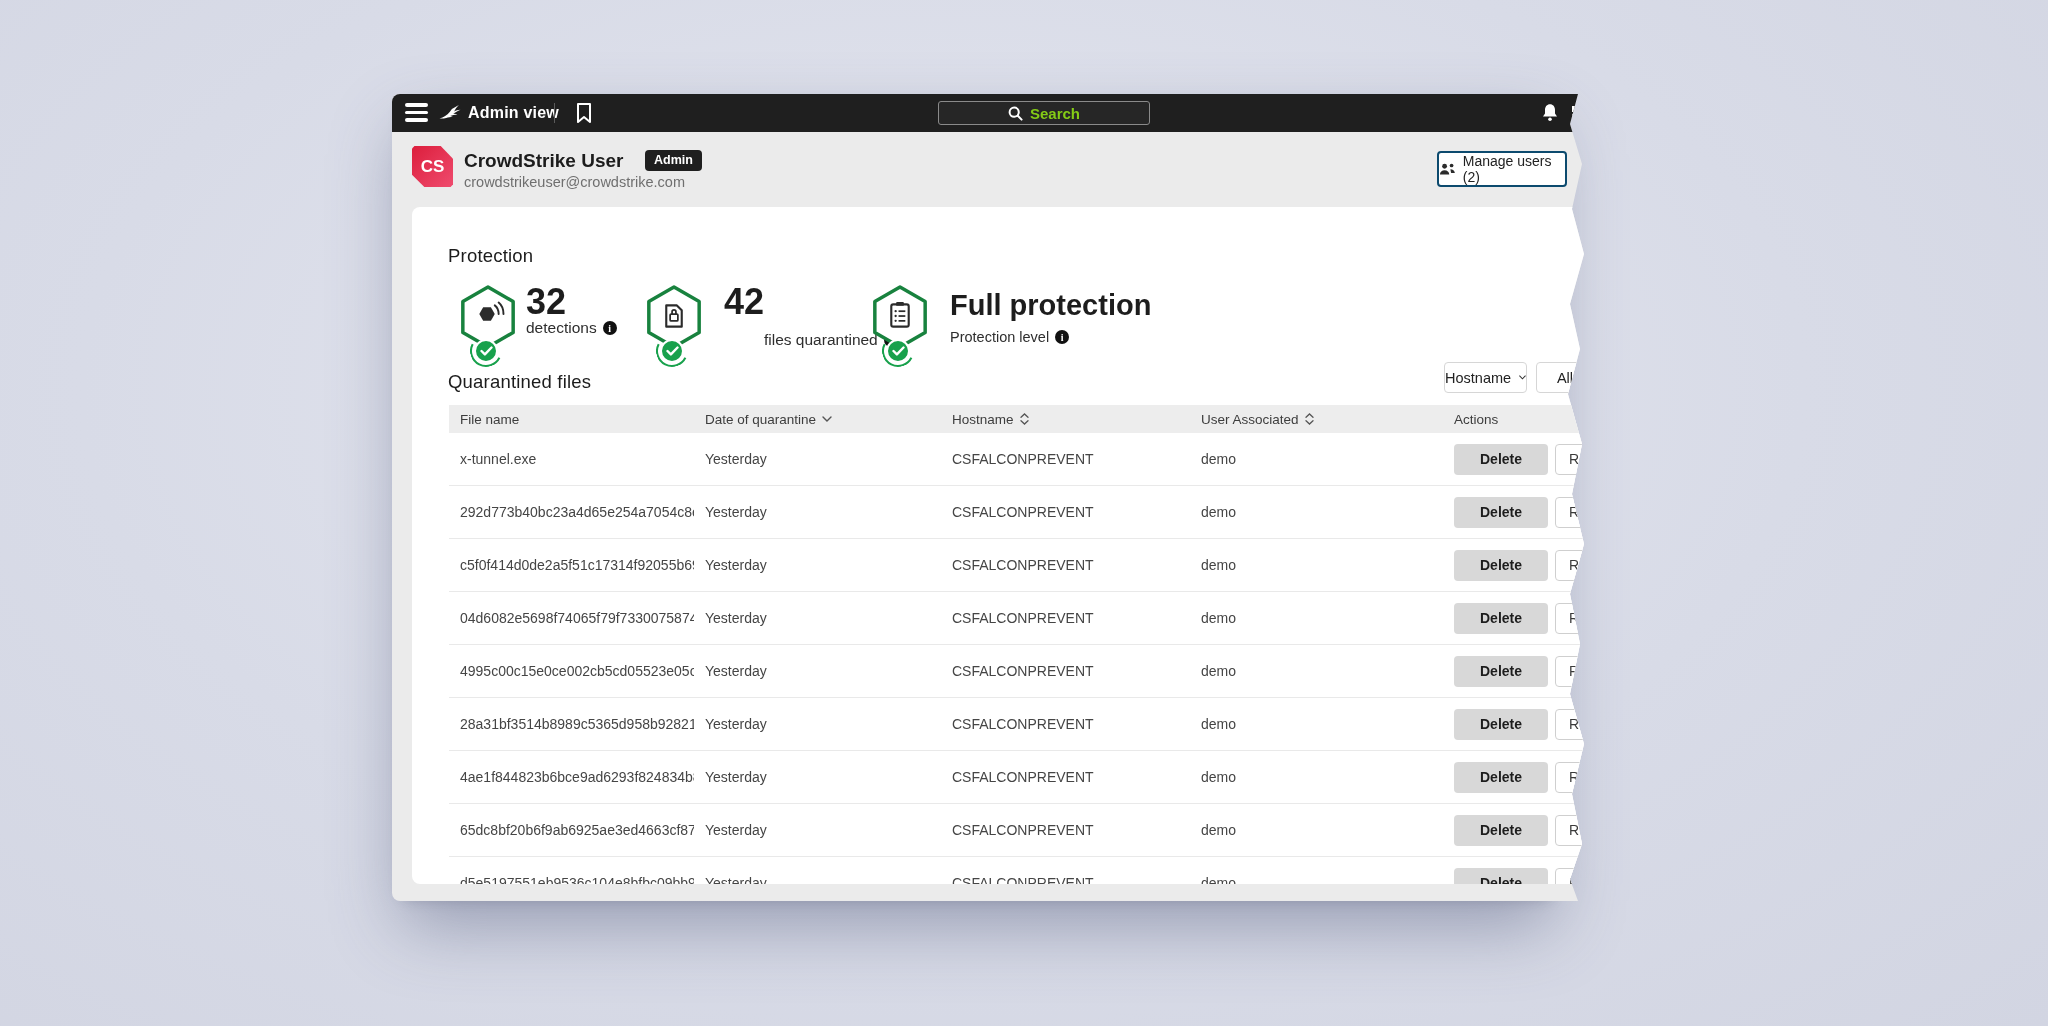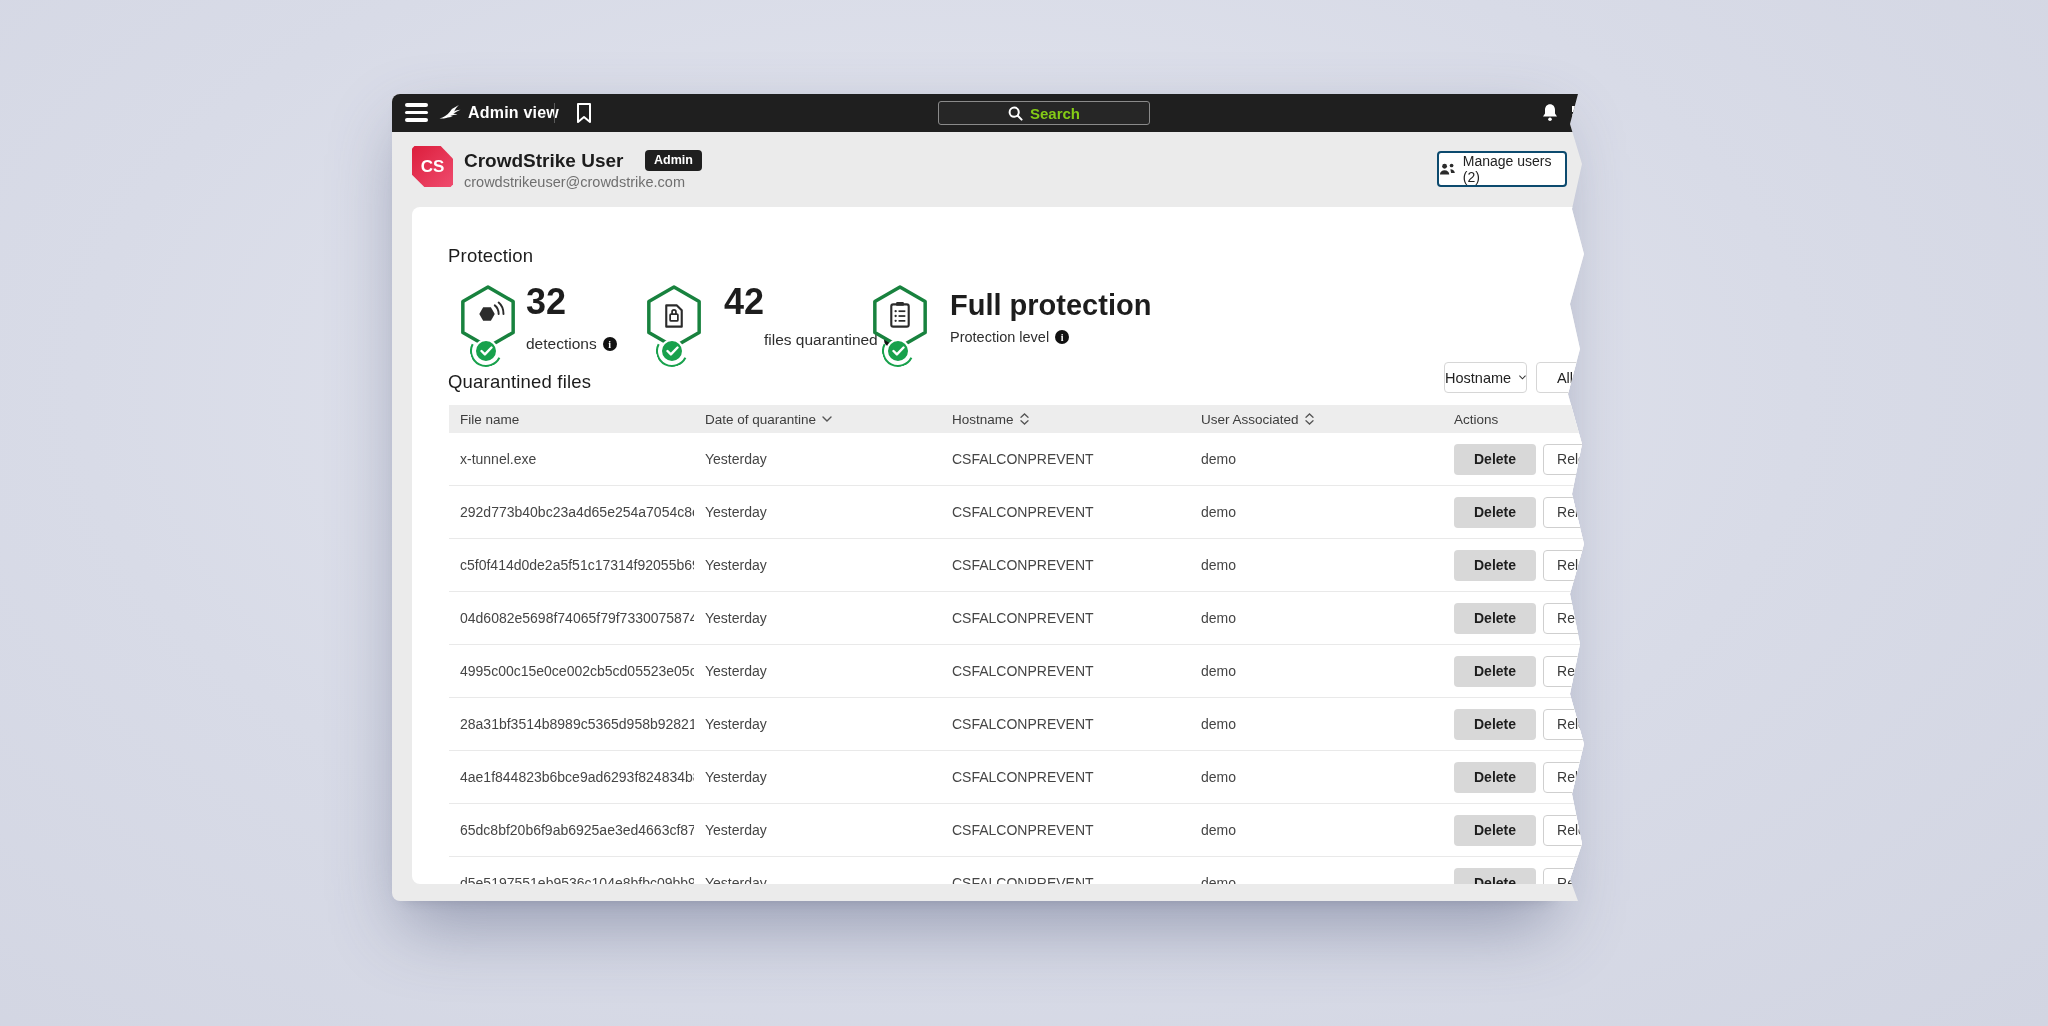--- a/index.html
+++ b/index.html
@@ -111,21 +111,21 @@
   }
   .t-head > div{ padding-left:11px; display:flex; align-items:center; gap:6px; }
   .t-row{
     height:53px; display:grid; grid-template-columns:245px 247px 249px 253px auto;
     align-items:center; font-size:14px; color:#454545; border-bottom:1px solid #e9e9e9;
     background:#fff;
   }
   .t-row > div{ padding-left:11px; white-space:nowrap; overflow:hidden; }
   .row-actions{ display:flex; gap:7px; align-items:center; }
   .btn-delete{
-    height:31px; padding:0 20px; background:#d8d8d8; border:none; border-radius:4px;
+    height:31px; padding:0 26px; background:#d8d8d8; border:none; border-radius:4px;
     font-size:14px; font-weight:bold; color:#1d1d1d; cursor:pointer; font-family:inherit;
   }
   .btn-release{
     height:31px; padding:0 13px; background:#fff; border:1px solid #cfcfcf; border-radius:4px;
     font-size:14px; color:#3a3a3a; cursor:pointer; font-family:inherit;
   }
   .sort-icon{ display:inline-flex; flex-direction:column; line-height:0; }
 </style>
 </head>
 <body>
@@ -191,21 +191,21 @@
       <polygon points="26,24 34,24 38,31 34,38 26,38 22,31" fill="#2b2b2b"></polygon>
       <path d="M38 22q4 3 4 9" fill="none" stroke="#2b2b2b" stroke-width="2" stroke-linecap="round"></path>
       <path d="M42 19q5 4 5 12" fill="none" stroke="#2b2b2b" stroke-width="2" stroke-linecap="round"></path>
     </svg>
     <div class="stat-check" style="left:62px; top:132px;">
       <svg width="13" height="10" viewBox="0 0 13 10">
           <path d="M1.5 5l3.4 3.4L11.5 1.5" fill="none" stroke="#fff" stroke-width="2.4" stroke-linecap="round" stroke-linejoin="round"></path>
         </svg>
     </div>
     <div class="stat-value" style="left:114px; top:74px;">32</div>
-    <div class="stat-label" style="left:114px; top:128px;">
+    <div class="stat-label" style="left:114px; top:112px;">
       <span>detections</span>
       <span class="info-dot">i</span>
     </div>
 
     <svg class="stat-hex" style="left:232px; top:76px;" viewBox="0 0 62 68">
       <polygon points="31,3 57,18 57,50 31,65 5,50 5,18" fill="#fff" stroke="#18823e" stroke-width="3.6" stroke-linejoin="round"></polygon>
       <path d="M23 22h11l5 5v17H23z" fill="none" stroke="#2b2b2b" stroke-width="2.2" stroke-linejoin="round"></path>
       <rect x="27" y="31" width="8" height="7" rx="1" fill="none" stroke="#2b2b2b" stroke-width="1.8"></rect>
       <path d="M29 31v-2.4a2 2 0 0 1 4 0V31" fill="none" stroke="#2b2b2b" stroke-width="1.8"></path>
     </svg>

